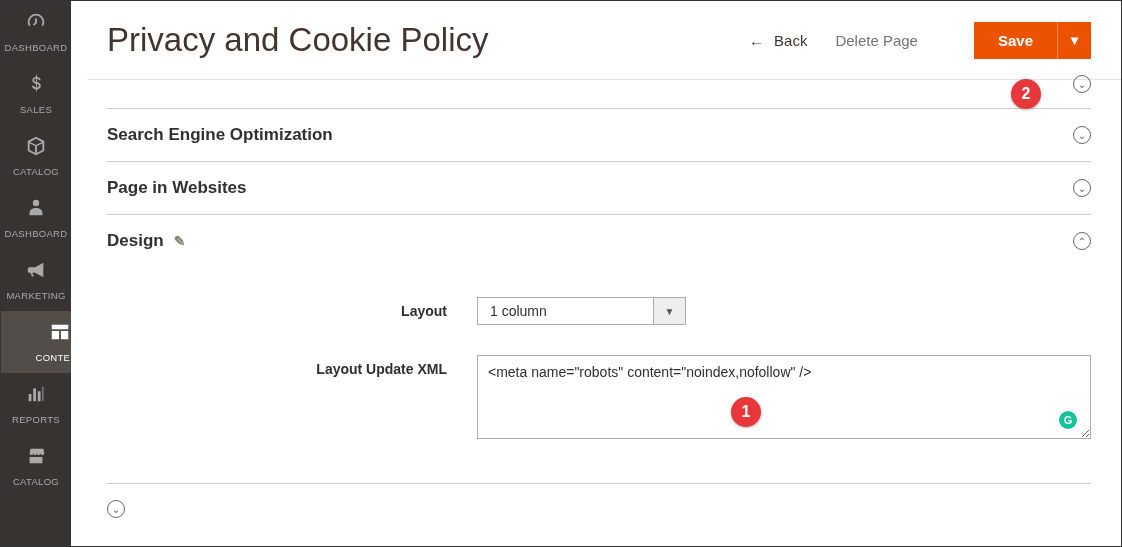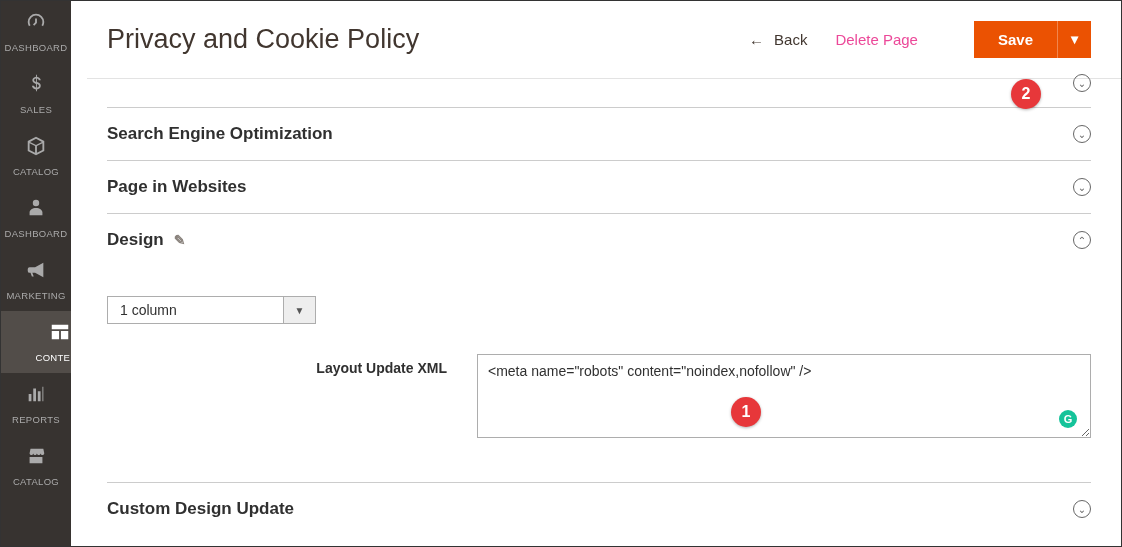--- a/index.html
+++ b/index.html
@@ -4,24 +4,24 @@
 <style>
 * { box-sizing: border-box; margin: 0; padding: 0; }
 body { font-family: 'Helvetica Neue', Arial, sans-serif; background: #fff; width: 1122px; height: 547px; overflow: hidden; position: relative; border: 1px solid #333; }
 .sidebar { position: absolute; left: 0; top: 0; width: 70px; height: 545px; background: #373330; display: flex; flex-direction: column; }
 .sidebar-item { display: flex; flex-direction: column; align-items: center; justify-content: center; height: 62px; color: #aaa; cursor: pointer; font-size: 9.5px; letter-spacing: 0.3px; }
 .sidebar-item.active { background: #524d49; color: #fff; padding-left: 47px; }
 .sidebar-item .icon { font-size: 18px; margin-bottom: 4px; }
 .sidebar-item .label { font-weight: 400; }
 .main { position: absolute; left: 86px; top: 0; right: 0; bottom: 0; background: #fff; overflow: hidden; }
 .header { display: flex; align-items: center; padding: 20px 30px 20px 20px; border-bottom: 1px solid #e3e3e3; }
-.page-title { font-size: 27px; font-weight: 400; color: #41362f; flex: 1; }
+.page-title { font-size: 33px; font-weight: 400; color: #41362f; flex: 1; }
 .header-actions { display: flex; align-items: center; gap: 28px; }
 .back-link { display: flex; align-items: center; gap: 10px; color: #41362f; cursor: pointer; font-size: 15px; }
-.delete-link { color: #ec4899; cursor: pointer; font-size: 15px; }
+.delete-link { color: #737373; cursor: pointer; font-size: 15px; }
 .save-group { display: flex; padding-left: 28px; }
 .save-btn { background: #eb5202; color: #fff; border: none; padding: 10px 24px; font-size: 15px; font-weight: 600; cursor: pointer; }
 .save-dropdown { background: #eb5202; color: #fff; border: none; border-left: 1px solid rgba(255,255,255,0.3); width: 34px; display: flex; align-items: center; justify-content: center; cursor: pointer; }
 .content { padding: 0 30px 0 20px; }
 .section { border-bottom: 1px solid #ccc; padding: 16px 0; display: flex; align-items: center; justify-content: space-between; cursor: pointer; }
 .section-title { font-size: 17px; font-weight: 600; color: #303030; display: flex; align-items: center; gap: 10px; }
 .section.partial { padding-top: 0; }
 .section.partial .section-title { visibility: hidden; }
 .chevron { width: 18px; height: 18px; border: 1px solid #666; border-radius: 50%; display: flex; align-items: center; justify-content: center; font-size: 10px; color: #666; }
 .design-body { padding: 30px 0 40px 0; border-bottom: 1px solid #ccc; }
@@ -129,37 +129,37 @@
     <div class="section" style="border-bottom:none;">
       <div class="section-title">
         <span>Design</span>
         <span class="pencil-icon">✎</span>
       </div>
       <div class="chevron">⌃</div>
     </div>
 
     <div class="design-body">
       <div class="form-row">
+        <div class="form-label">Layout</div>
         <div class="form-field">
           <div class="select-wrap">
             <div class="select-value">1 column</div>
             <div class="select-arrow">▼</div>
           </div>
         </div>
       </div>
       <div class="form-row" style="margin-bottom:0;">
         <div class="form-label">Layout Update XML</div>
         <div class="form-field textarea-wrap">
           <textarea style="">&lt;meta name="robots" content="noindex,nofollow" /&gt;</textarea>
           <div class="grammarly" style="right:14px; bottom:14px; position:absolute;">G</div>
         </div>
       </div>
     </div>
 
     <div class="section" style="border-bottom:none;">
-      <div class="section-title">Custom Design Update</div>
       <div class="chevron">⌄</div>
     </div>
   </div>
 </div>
 
 <div class="callout" style="left:730px; top:396px;">1</div>
 <div class="callout" style="left:1010px; top:78px;">2</div>
 
 </body></html>

